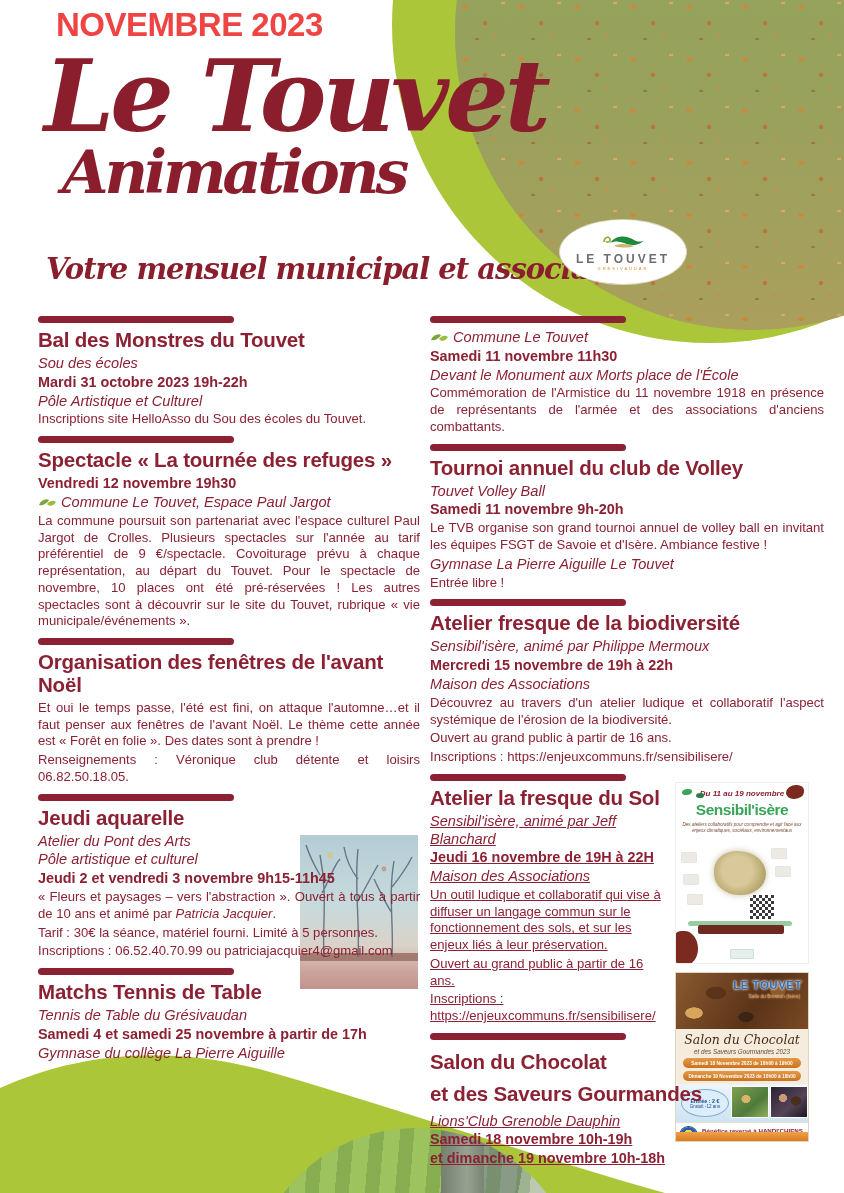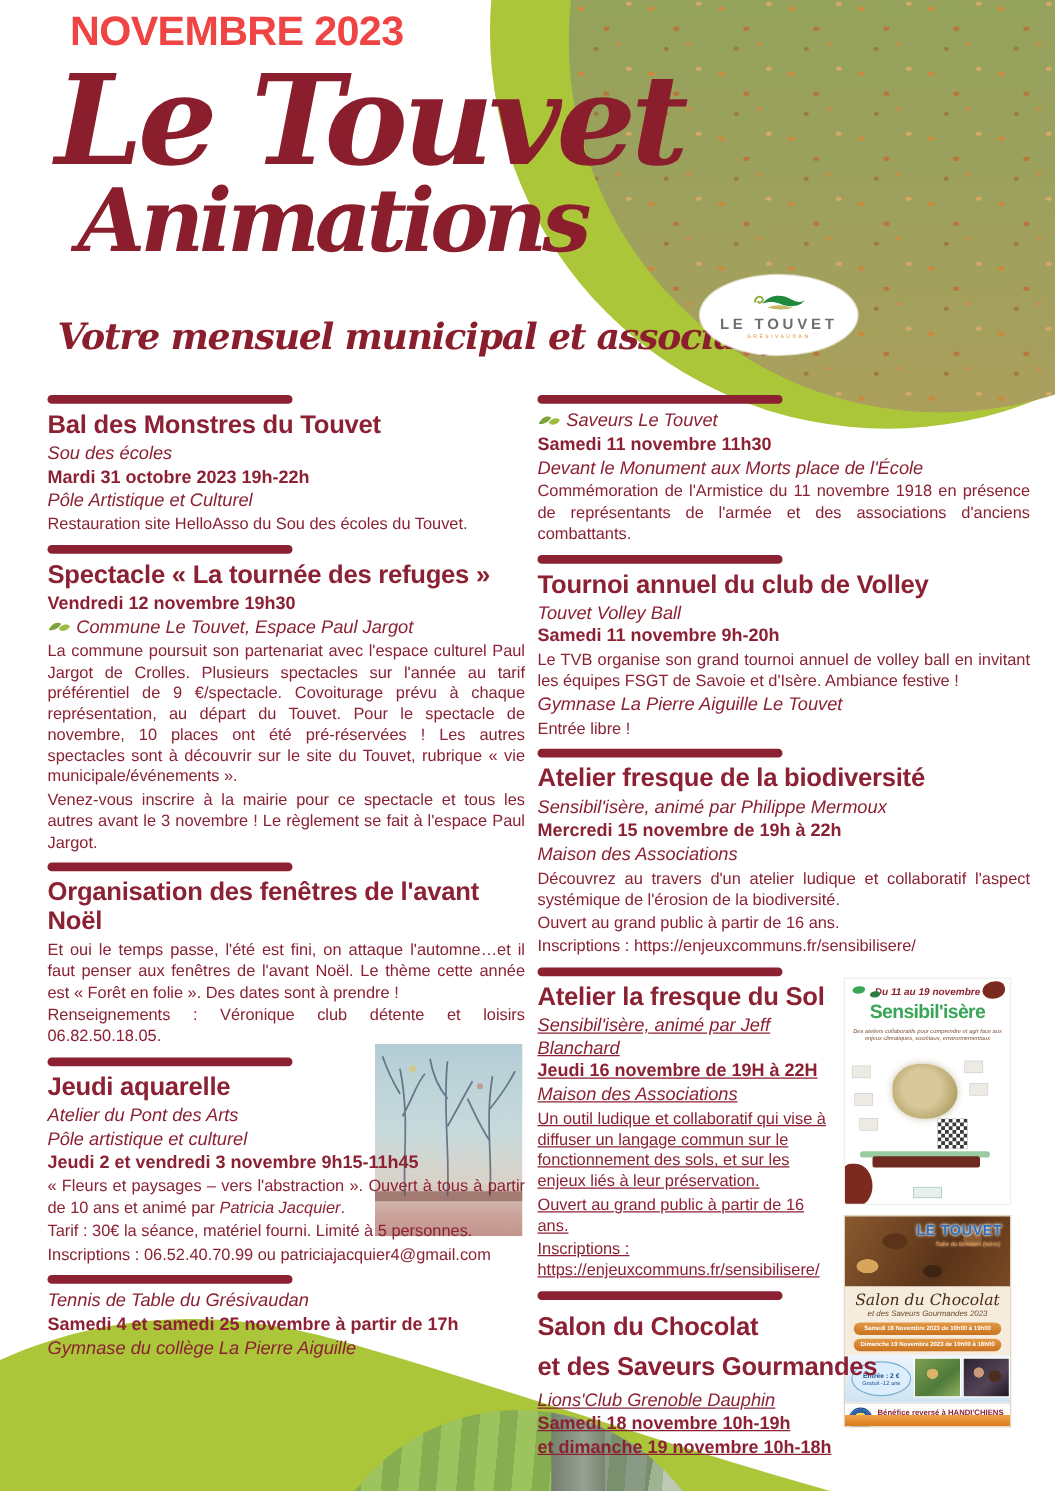--- a/index.html
+++ b/index.html
@@ -24,21 +24,21 @@
   .town-logo{position:absolute;left:560px;top:220px;width:126px;height:64px;border-radius:50%;
     background:#fff;z-index:4;display:flex;flex-direction:column;align-items:center;
     justify-content:center;box-shadow:0 0 0 1px rgba(255,255,255,.6);}
   .town-logo .ln-name{font-size:12px;letter-spacing:3px;color:#6d6e71;font-weight:bold;margin-top:1px;}
   .town-logo .ln-sub{font-size:4px;letter-spacing:2px;color:#e08a28;}
 
   .month{position:absolute;left:56px;top:6px;font-size:33px;font-weight:800;
     letter-spacing:-.5px;color:#ef4444;z-index:3;}
   .script{font-family:"DejaVu Serif",serif;font-style:italic;font-weight:bold;color:#8a1e2d;}
   .title1{position:absolute;left:44px;top:46px;font-size:100px;line-height:1;z-index:3;letter-spacing:-4px;}
-  .title2{position:absolute;left:62px;top:142px;font-size:70px;line-height:1;z-index:3;letter-spacing:-4px;}
+  .title2{position:absolute;left:62px;top:142px;font-size:60px;line-height:1;z-index:3;letter-spacing:-4px;}
   .subtitle{position:absolute;left:46px;top:252px;font-size:29px;z-index:3;letter-spacing:-1px;}
 
   
   #cols{position:absolute;left:38px;top:316px;width:786px;display:flex;gap:10px;z-index:5;}
   #col-left{width:382px;}
   #col-right{width:394px;}
   .section{margin-bottom:8px;}
   .bar{width:196px;height:7px;border-radius:4px;background:#8b2133;margin:0 0 6px 0;}
   h2{margin:0 0 3px 0;font-size:20.5px;line-height:1.12;font-weight:bold;color:#8b2133;letter-spacing:-.2px;}
   [data-name="section-salon-du-chocolat"] h2{line-height:1.55;}
@@ -155,63 +155,63 @@
   <div class="subtitle script" data-name="newsletter-subtitle">Votre mensuel municipal et associatif</div>
 
   <div id="cols" data-name="content-columns">
     <div id="col-left" data-name="left-column">
         <section class="section" data-name="section-bal-des-monstres">
           <div class="bar" data-name="section-divider"></div>
           <h2 data-name="section-heading">Bal des Monstres du Touvet</h2>
           <p class="ln org" data-name="event-organizer"><span data-name="text-segment">Sou des écoles</span></p>
           <p class="ln date" data-name="event-date"><span data-name="text-segment">Mardi 31 octobre 2023 19h-22h</span></p>
           <p class="ln place" data-name="event-location"><span data-name="text-segment">Pôle Artistique et Culturel</span></p>
-          <p class="ln body" data-name="event-description"><span data-name="text-segment">Restauration site HelloAsso du Sou des écoles du Touvet.</span></p>
+          <p class="ln body" data-name="event-description"><span data-name="text-segment">Inscriptions site HelloAsso du Sou des écoles du Touvet.</span></p>
         </section>
         <section class="section" data-name="section-spectacle-tournee-des-refuges">
           <div class="bar" data-name="section-divider"></div>
           <h2 data-name="section-heading">Spectacle « La tournée des refuges »</h2>
           <p class="ln date" data-name="event-date"><span data-name="text-segment">Vendredi 12 novembre 19h30</span></p>
           <p class="ln org" data-name="event-organizer"><svg class="leaf" data-name="leaf-icon" width="19" height="11" viewBox="0 0 19 11">
               <path d="M1 8 C3 3 8 1 11 3 C9 7 4 9 1 8 Z" fill="#7fa33c"></path>
               <path d="M9 7 C12 3 16 3 18 5 C16 9 11 10 9 7 Z" fill="#9cbd40"></path>
             </svg><span data-name="text-segment">Commune Le Touvet, Espace Paul Jargot</span></p>
           <p class="ln body" data-name="event-description"><span data-name="text-segment">La commune poursuit son partenariat avec l'espace culturel Paul Jargot de Crolles. Plusieurs spectacles sur l'année au tarif préférentiel de 9 €/spectacle. Covoiturage prévu à chaque représentation, au départ du Touvet. Pour le spectacle de novembre, 10 places ont été pré-réservées ! Les autres spectacles sont à découvrir sur le site du Touvet, rubrique « vie municipale/événements ».</span></p>
-          <p class="ln body" data-name="event-description"><span data-name="text-segment">Venez-vous inscrire à la mairie pour ce spectacle et tous les autres avant le 3 novembre ! Le règlement se fait à l'espace Paul Jargot.</span></p>
         </section>
         <section class="section" data-name="section-fenetres-avant-noel">
           <div class="bar" data-name="section-divider"></div>
           <h2 data-name="section-heading">Organisation des fenêtres de l'avant Noël</h2>
           <p class="ln body" data-name="event-description"><span data-name="text-segment">Et oui le temps passe, l'été est fini, on attaque l'automne…et il faut penser aux fenêtres de l'avant Noël. Le thème cette année est « Forêt en folie ». Des dates sont à prendre !</span></p>
           <p class="ln body" data-name="event-description"><span data-name="text-segment">Renseignements : Véronique club détente et loisirs 06.82.50.18.05.</span></p>
         </section>
         <section class="section" data-name="section-stage-aquarelle">
           <div class="bar" data-name="section-divider"></div>
           <h2 data-name="section-heading">Jeudi aquarelle</h2>
           <p class="ln org" data-name="event-organizer"><span data-name="text-segment">Atelier du Pont des Arts</span></p>
           <p class="ln org" data-name="event-organizer"><span data-name="text-segment">Pôle artistique et culturel</span></p>
           <p class="ln date" data-name="event-date"><span data-name="text-segment">Jeudi 2 et vendredi 3 novembre 9h15-11h45</span></p>
           <p class="ln body" data-name="event-description"><span data-name="text-segment">« Fleurs et paysages – vers l'abstraction ». Ouvert à tous à partir de 10 ans et animé par </span><span class="seg-i" data-name="text-segment">Patricia Jacquier</span><span data-name="text-segment">.</span></p>
           <p class="ln body" data-name="event-description"><span data-name="text-segment">Tarif : 30€ la séance, matériel fourni. Limité à 5 personnes.</span></p>
           <p class="ln body" data-name="event-description"><span data-name="text-segment">Inscriptions : 06.52.40.70.99 ou patriciajacquier4@gmail.com</span></p>
         </section>
         <section class="section" data-name="section-matchs-tennis-de-table">
           <div class="bar" data-name="section-divider"></div>
+          <h2 data-name="section-heading">Matchs Tennis de Table</h2>
           <p class="ln org" data-name="event-organizer"><span data-name="text-segment">Tennis de Table du Grésivaudan</span></p>
           <p class="ln date" data-name="event-date"><span data-name="text-segment">Samedi 4 et samedi 25 novembre à partir de 17h</span></p>
           <p class="ln place" data-name="event-location"><span data-name="text-segment">Gymnase du collège La Pierre Aiguille</span></p>
         </section>
       </div>
     <div id="col-right" data-name="right-column">
         <section class="section" data-name="section-commemoration-11-novembre">
           <div class="bar" data-name="section-divider"></div>
           <p class="ln org" data-name="event-organizer"><svg class="leaf" data-name="leaf-icon" width="19" height="11" viewBox="0 0 19 11">
               <path d="M1 8 C3 3 8 1 11 3 C9 7 4 9 1 8 Z" fill="#7fa33c"></path>
               <path d="M9 7 C12 3 16 3 18 5 C16 9 11 10 9 7 Z" fill="#9cbd40"></path>
-            </svg><span data-name="text-segment">Saveurs Le Touvet</span></p>
+            </svg><span data-name="text-segment">Commune Le Touvet</span></p>
           <p class="ln date" data-name="event-date"><span data-name="text-segment">Samedi 11 novembre 11h30</span></p>
           <p class="ln place" data-name="event-location"><span data-name="text-segment">Devant le Monument aux Morts place de l'École</span></p>
           <p class="ln body" data-name="event-description"><span data-name="text-segment">Commémoration de l'Armistice du 11 novembre 1918 en présence de représentants de l'armée et des associations d'anciens combattants.</span></p>
         </section>
         <section class="section" data-name="section-tournoi-volley">
           <div class="bar" data-name="section-divider"></div>
           <h2 data-name="section-heading">Tournoi annuel du club de Volley</h2>
           <p class="ln org" data-name="event-organizer"><span data-name="text-segment">Touvet Volley Ball</span></p>
           <p class="ln date" data-name="event-date"><span data-name="text-segment">Samedi 11 novembre 9h-20h</span></p>
           <p class="ln body" data-name="event-description"><span data-name="text-segment">Le TVB organise son grand tournoi annuel de volley ball en invitant les équipes FSGT de Savoie et d'Isère. Ambiance festive !</span></p>

